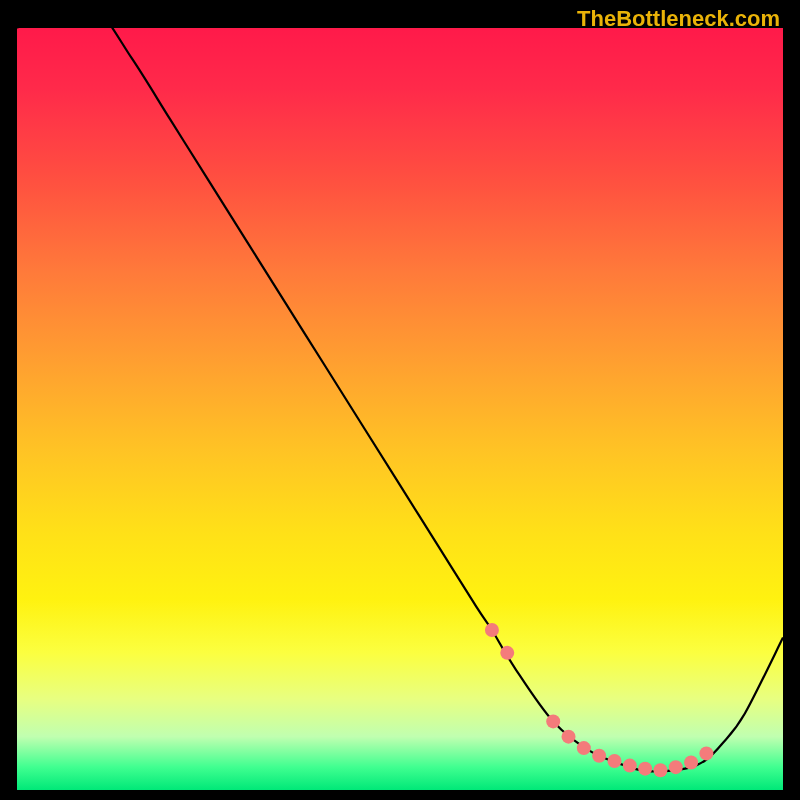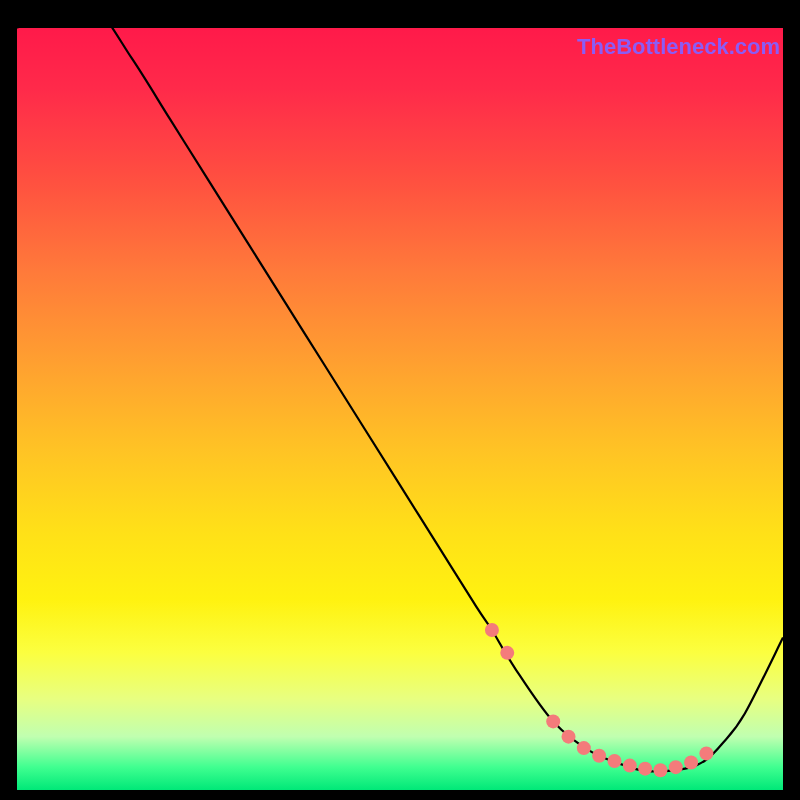--- a/index.html
+++ b/index.html
@@ -7,25 +7,24 @@
     width: 800px;
     height: 800px;
     background: #000;
     position: relative;
     font-family: Arial, sans-serif;
   }
   .watermark {
     position: absolute;
     top: 6px;
     right: 20px;
-    color: #8b5cf6;
+    color: #eab308;
     font-size: 22px;
     font-weight: bold;
     z-index: 10;
-    margin-top: 28px;
   }
   .chart-area {
     position: absolute;
     top: 28px;
     left: 17px;
     width: 766px;
     height: 762px;
     overflow: hidden;
   }
   .gradient-bg {

